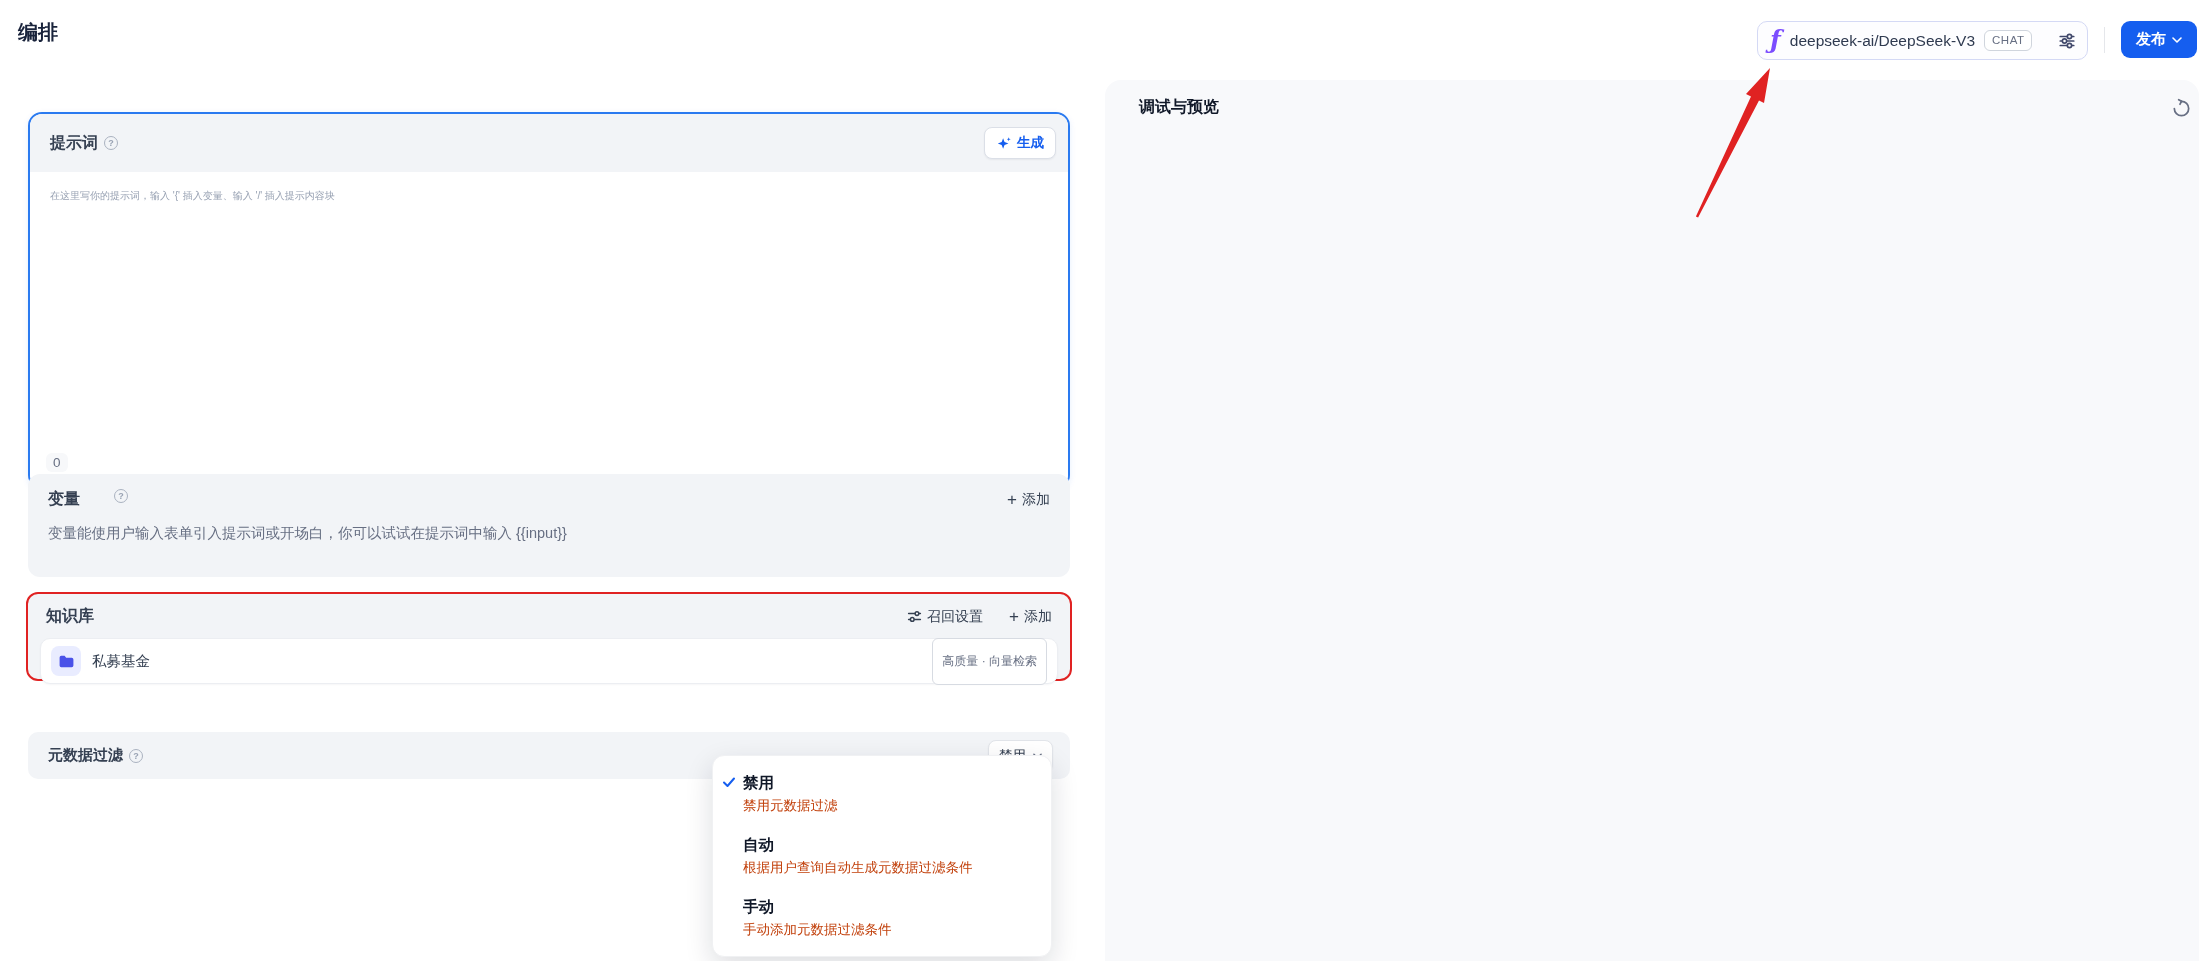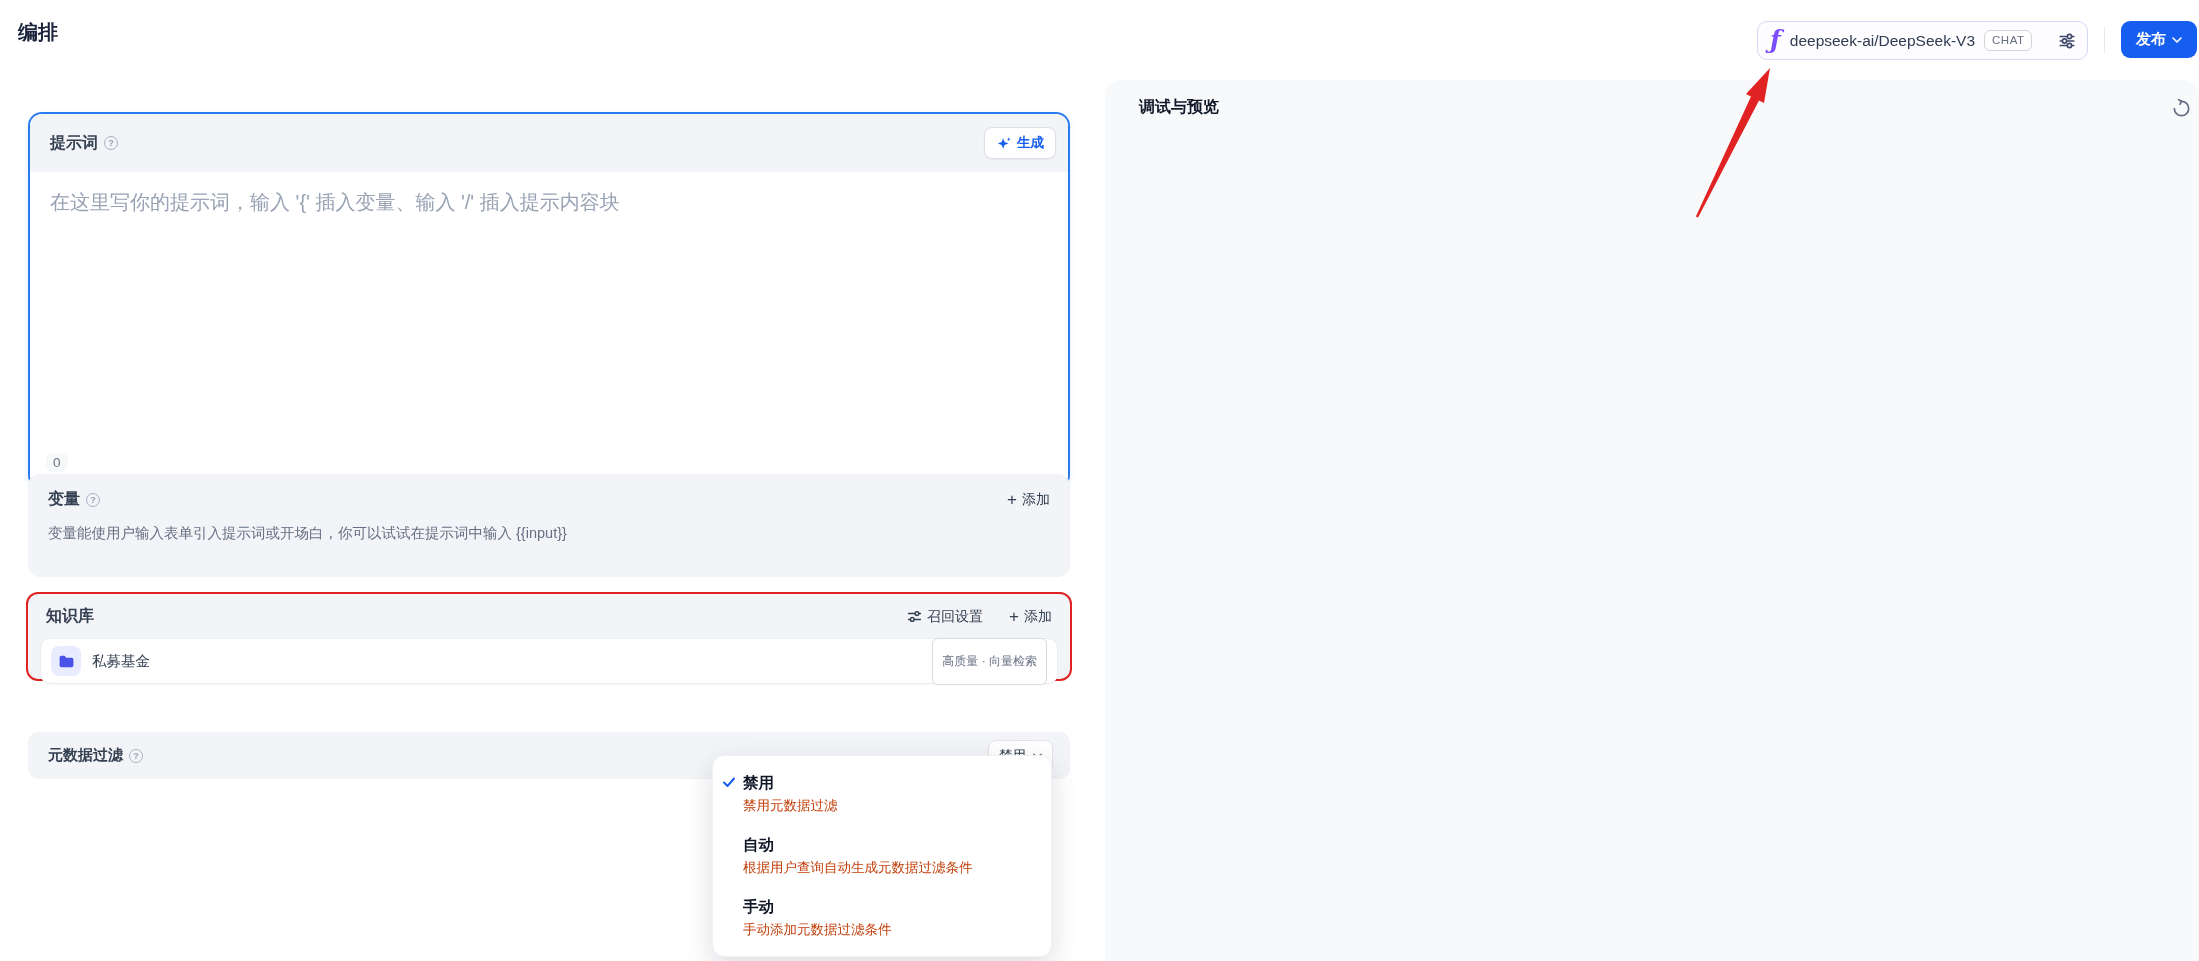--- a/index.html
+++ b/index.html
@@ -31,27 +31,27 @@
   .ghost-btn { display:inline-flex; align-items:center; gap:5px; font-size:14px; color:#354052; cursor:pointer; background:none; border:none; font-family:inherit; white-space:nowrap; }
   .plus { font-size:17px; font-weight:500; line-height:1; color:#354052; }
 
   
   .prompt-card { position:absolute; left:28px; top:78px; width:1042px; height:377px; background:#fff;
     border:2px solid #2a7af0; border-radius:14px; box-shadow:0 2px 6px rgba(21,94,239,.10); overflow:hidden;margin-top:34px; }
   .prompt-header { height:58px; background:#f2f4f7; display:flex; align-items:center; padding:0 12px 0 20px; }
   .gen-btn { margin-left:auto; display:flex; align-items:center; gap:5px; background:#fff; border:1px solid #dbdfe7; border-radius:8px;
     padding:6px 11px; font-size:13.5px; font-weight:600; color:#155eef; cursor:pointer; box-shadow:0 1px 2px rgba(16,24,40,.06); font-family:inherit; }
   .prompt-body { position:relative; height:315px; background:#fff; cursor:text; }
-  .ph { padding:17px 20px; font-size:20px; color:#98a2b3; }
+  .ph { padding:17px 20px; font-size:10px; color:#98a2b3; }
   .count { position:absolute; left:16px; bottom:15px; font-size:13.5px; color:#676f83; background:#f7f8fa; border-radius:6px; padding:2px 7px; }
   .handle { position:absolute; left:50%; bottom:5px; transform:translateX(-50%); width:28px; height:5px; background:#d0d5dd; border-radius:3px; cursor:ns-resize; }
 
   
   .var-card { position:absolute; left:28px; top:474px; width:1042px; height:103px; background:#f2f4f7; border-radius:12px; }
-  .var-header { display:flex; align-items:center; padding:15px 20px 0 20px; }
+  .var-header { display:flex; padding:15px 20px 0 20px;gap:28px; }
   .var-desc { padding:14px 20px 0 20px; font-size:14.5px; color:#676f83; }
 
   
   .kn-wrap { position:absolute; left:26px; top:592px; width:1046px; height:89px; border:2px solid #e02222; border-radius:12px; background:#f2f4f7; }
   .kn-header { display:flex; align-items:center; padding:12px 18px 0 18px; }
   .kn-controls { margin-left:auto; display:flex; align-items:center; gap:26px; }
   .kn-row { position:absolute; left:12px; right:12px; top:44px; height:46px; background:#fff; border:1px solid #eceef2; border-radius:10px;
     display:flex; align-items:center; padding:0 10px; cursor:pointer; box-shadow:0 1px 2px rgba(16,24,40,.04); }
   .folder-chip { width:30px; height:30px; border-radius:8px; background:#e9ecff; display:flex; align-items:center; justify-content:center; }
   .kn-name { margin-left:11px; font-size:14.5px; font-weight:500; color:#354052; }

